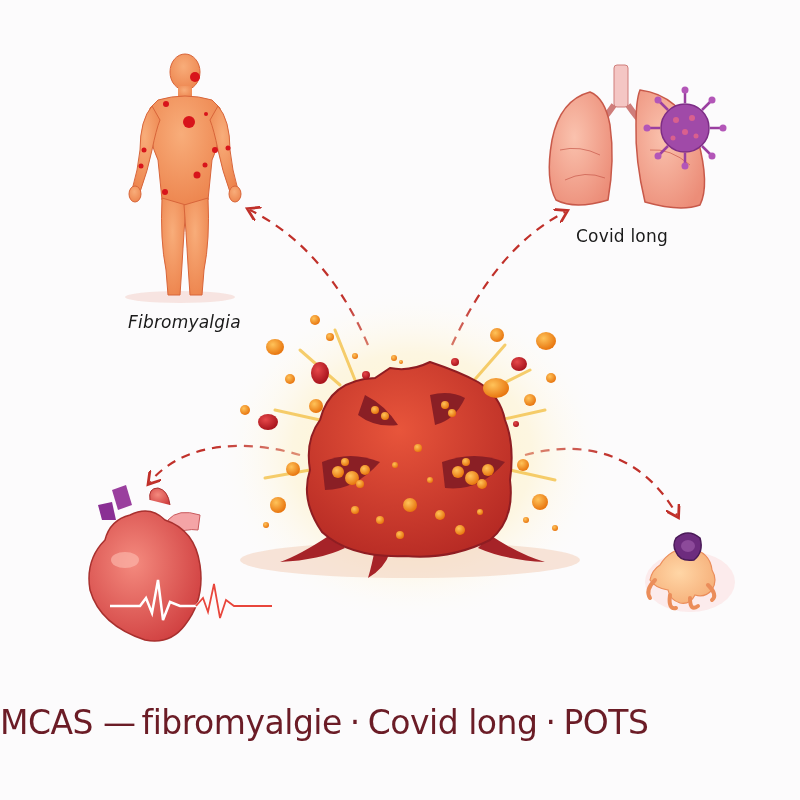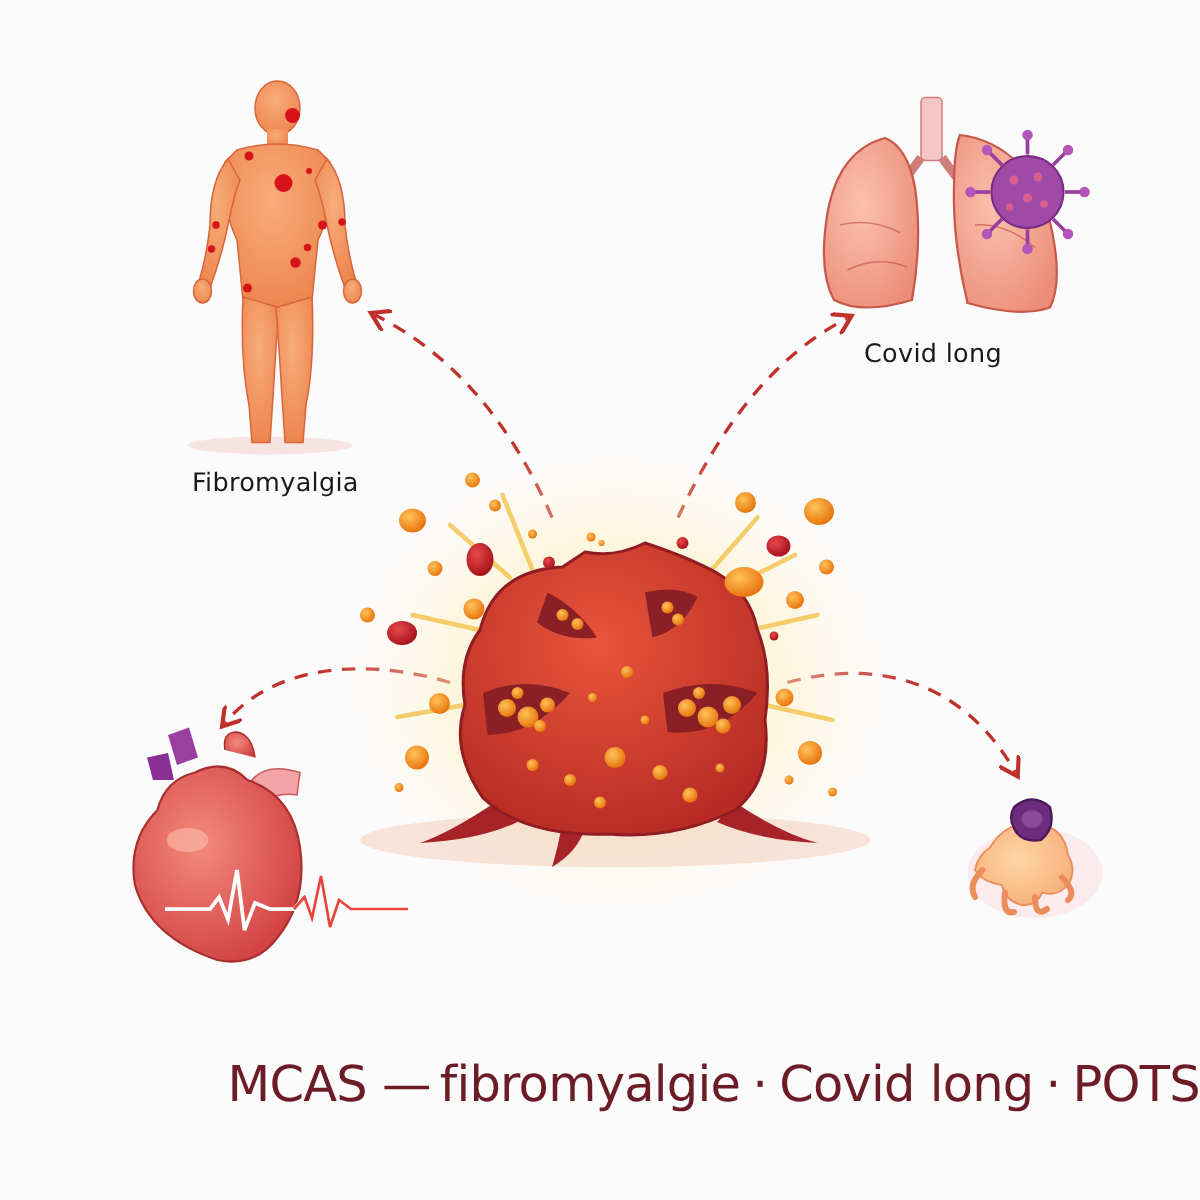--- a/index.html
+++ b/index.html
@@ -11,26 +11,26 @@
   }
   #stage { position: absolute; left: 0; top: 0; width: 800px; height: 800px; }
   .label {
     position: absolute;
     font-family: "DejaVu Sans", sans-serif;
     color: #1a1a1a;
     font-size: 17px;
     letter-spacing: 0.2px;
     white-space: nowrap;
   }
-  #label-fibro { left: 128px; top: 312px; }
+  #label-fibro { left: 128px; top: 312px; font-style: italic; }
   #label-covid { left: 576px; top: 226px; }
   #caption {
     position: absolute;
     left: 0; width: 800px; top: 703px;
-    text-align: right;
+    text-align: left;
     font-family: "DejaVu Sans", sans-serif;
     font-size: 33px;
     color: #6b1c26;
     letter-spacing: -0.5px;
     white-space: nowrap;
   }
   #caption span { display: inline-block; }
   #caption .sep { padding: 0 8px; }
   #caption .dash { padding: 0 6px 0 10px; }
 </style>

